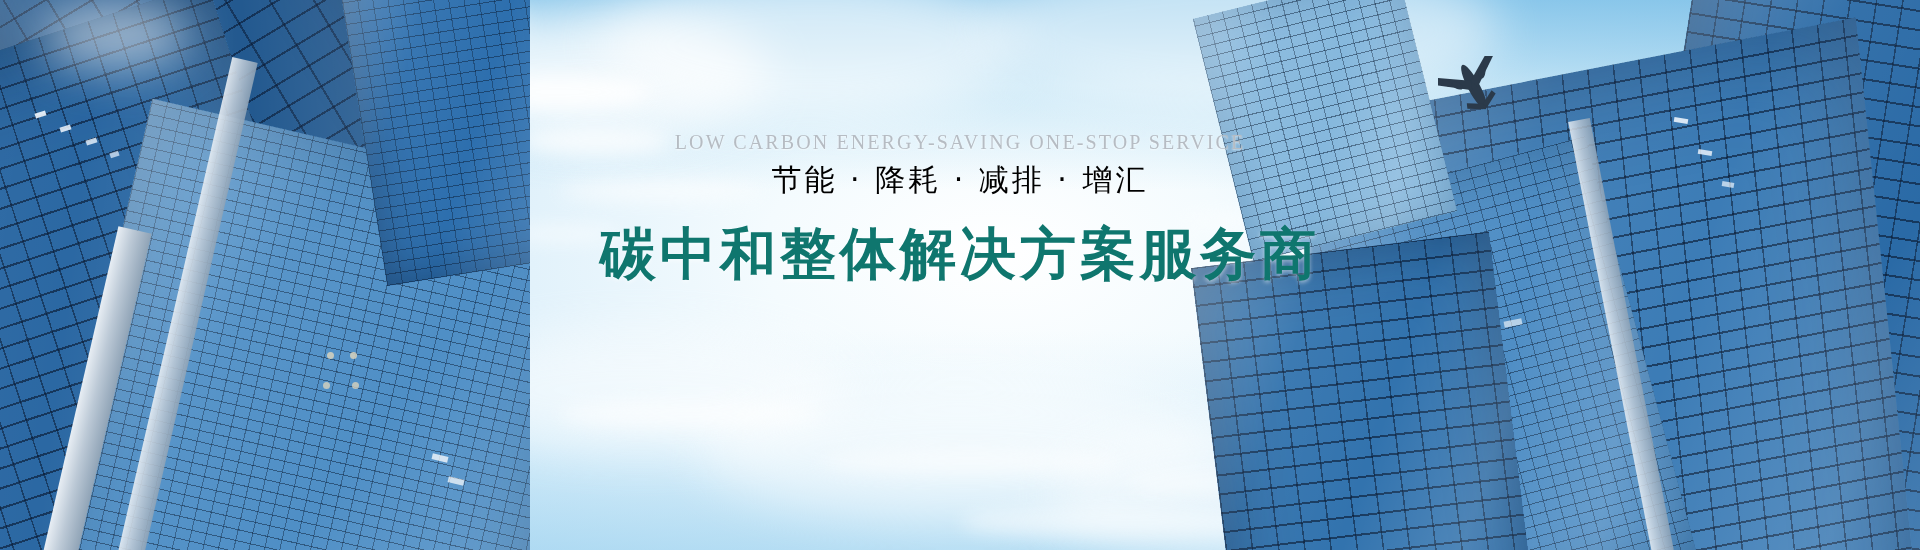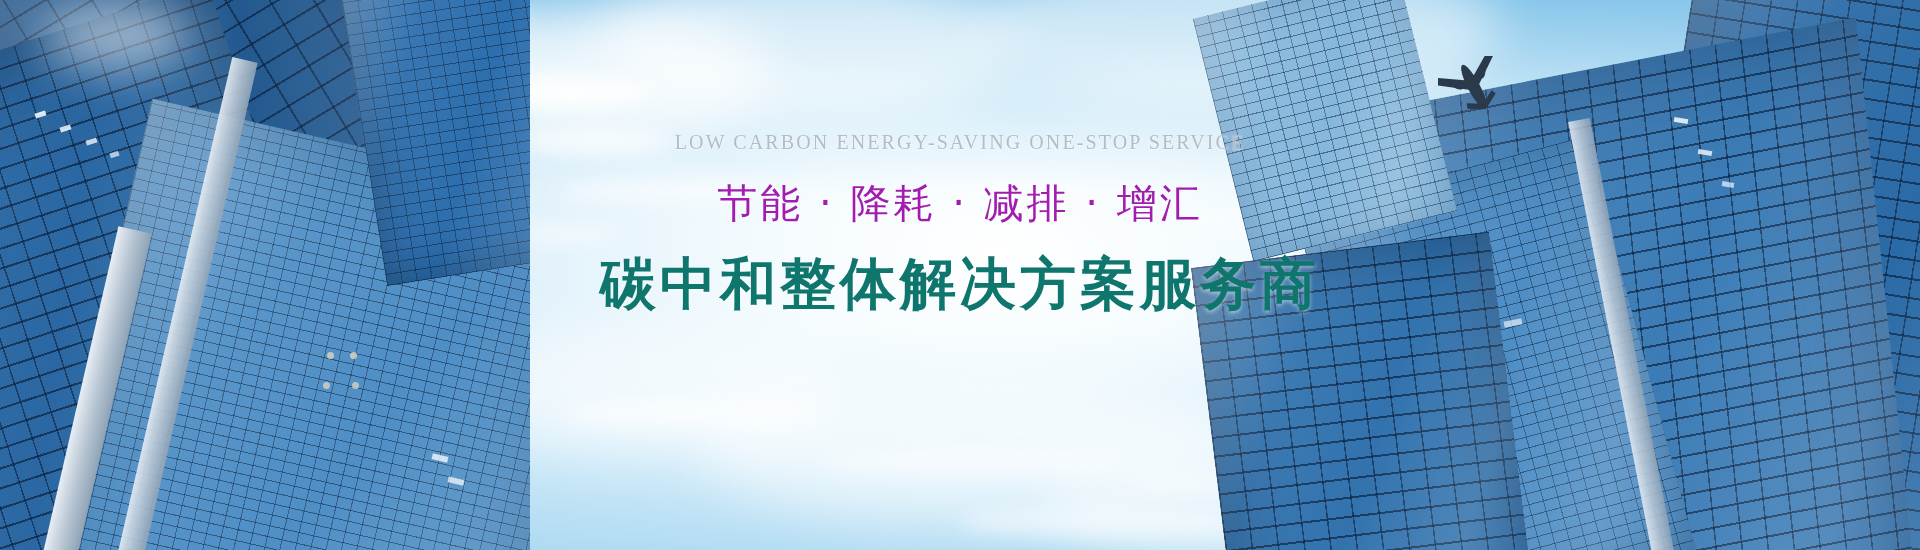--- a/index.html
+++ b/index.html
@@ -81,26 +81,26 @@
   .eyebrow {
     margin-top:131px;
     font-family:"Liberation Serif", serif;
     font-size:20px;
     letter-spacing:2.1px;
     color:#b6bcc3;
     white-space:nowrap;
     text-shadow:0 1px 2px rgba(255,255,255,.65);
   }
   .sub {
-    margin-top:22px;
+    margin-top:6px;
     font-family:"DejaVu Sans", sans-serif;
-    font-size:40px;
+    font-size:30px;
     font-weight:400;
     letter-spacing:3px;
-    color:#a21caf;
+    color:#000000;
     white-space:nowrap;
     text-shadow:0 1px 3px rgba(255,255,255,.55);
   }
   .headline {
     margin-top:16px;
     font-family:"DejaVu Sans", sans-serif;
     font-size:56px;
     font-weight:bold;
     letter-spacing:4px;
     color:#0f766e;

